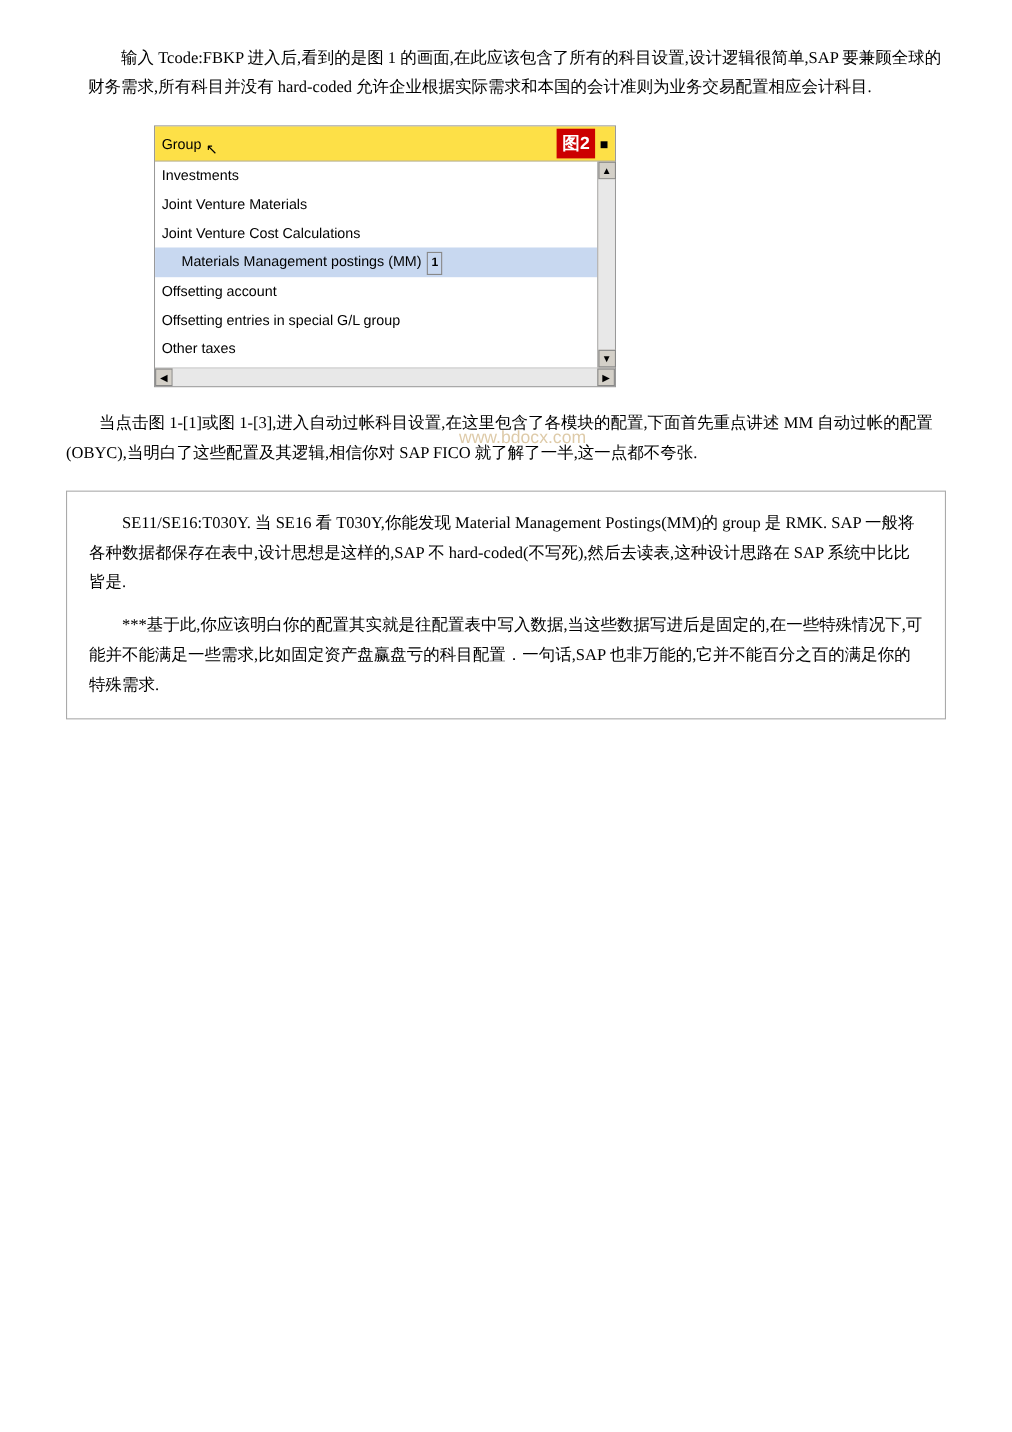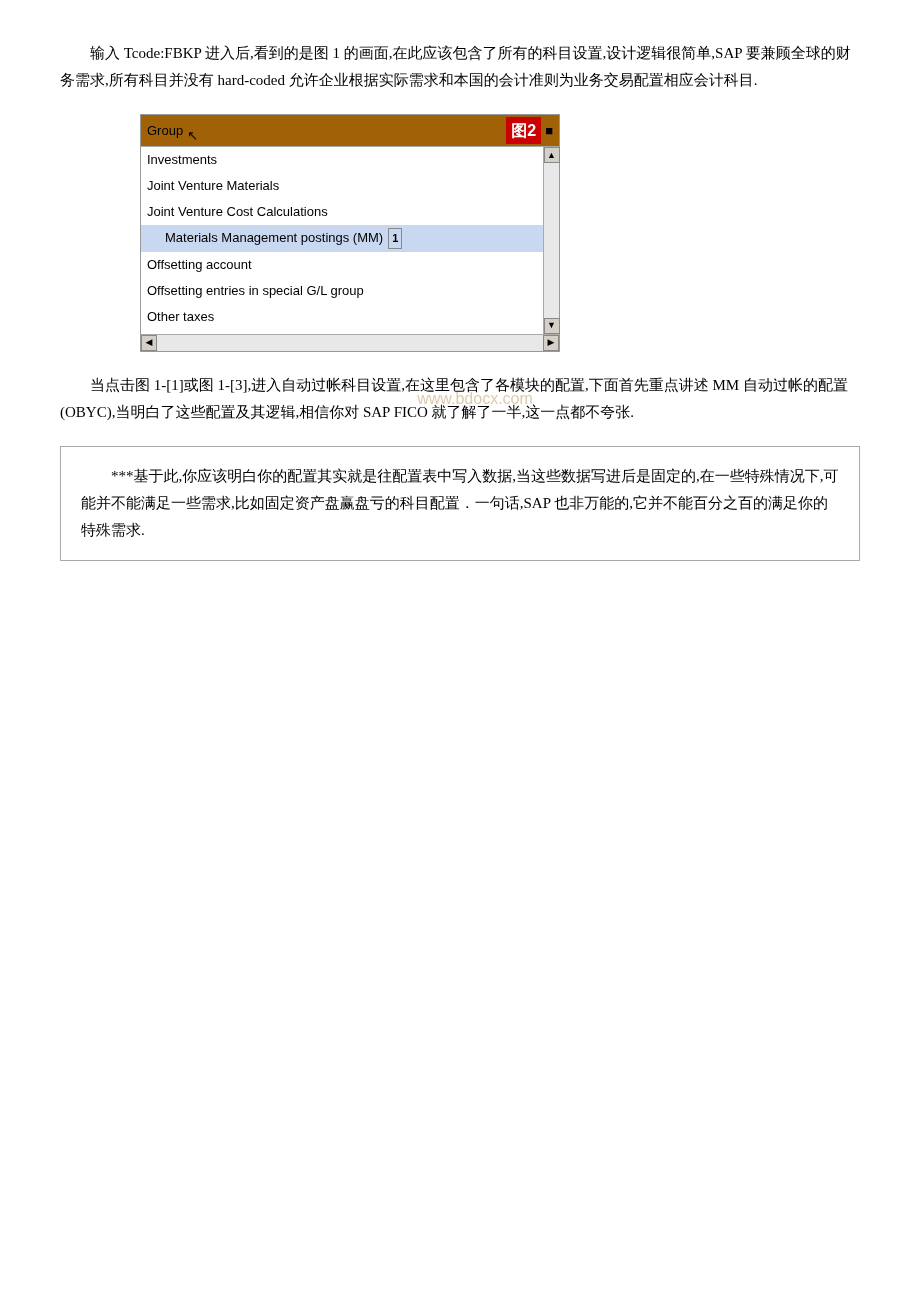--- a/index.html
+++ b/index.html
@@ -16,36 +16,37 @@
       width: 920px;
       min-height: 1302px;
       padding: 40px 60px;
       line-height: 1.7;
     }
 
     .paragraph {
       text-indent: 2em;
       margin-bottom: 20px;
       line-height: 1.8;
+      margin-left: 20px;
     }
 
     .figure-container {
       border: 1px solid #999;
       width: 420px;
       margin: 20px auto 20px 80px;
       background: #f0f0f0;
       font-family: "Arial", sans-serif;
       font-size: 13px;
     }
 
     .figure-header {
       display: flex;
       align-items: center;
       justify-content: space-between;
-      background: #a16207;
+      background: #fde047;
       border-bottom: 1px solid #aaa;
       padding: 2px 6px;
     }
 
     .figure-title {
       font-weight: normal;
       font-size: 13px;
       font-family: Arial, sans-serif;
     }
 
@@ -218,14 +219,15 @@
     <div class="footer-scroll-btn">▶</div>
   </div>
 </div>
 
 <div class="paragraph2">
   <span>当点击图 1-[1]或图 1-[3],进入自动过帐科目设置,在这里包含了各模块的配置,下面首先重点讲述 MM 自动过帐的配置(OBYC),当明白了这些配置及其逻辑,相信你对 SAP FICO 就了解了一半,这一点都不夸张.</span>
   <div class="watermark">www.bdocx.com</div>
 </div>
 
 <div class="info-box">
+  <div class="para">SE11/SE16:T030Y. 当 SE16 看 T030Y,你能发现 Material Management Postings(MM)的 group 是 RMK. SAP 一般将各种数据都保存在表中,设计思想是这样的,SAP 不 hard-coded(不写死),然后去读表,这种设计思路在 SAP 系统中比比皆是.</div>
   <div class="para">***基于此,你应该明白你的配置其实就是往配置表中写入数据,当这些数据写进后是固定的,在一些特殊情况下,可能并不能满足一些需求,比如固定资产盘赢盘亏的科目配置．一句话,SAP 也非万能的,它并不能百分之百的满足你的特殊需求.</div>
 </div>
 
 </body></html>

